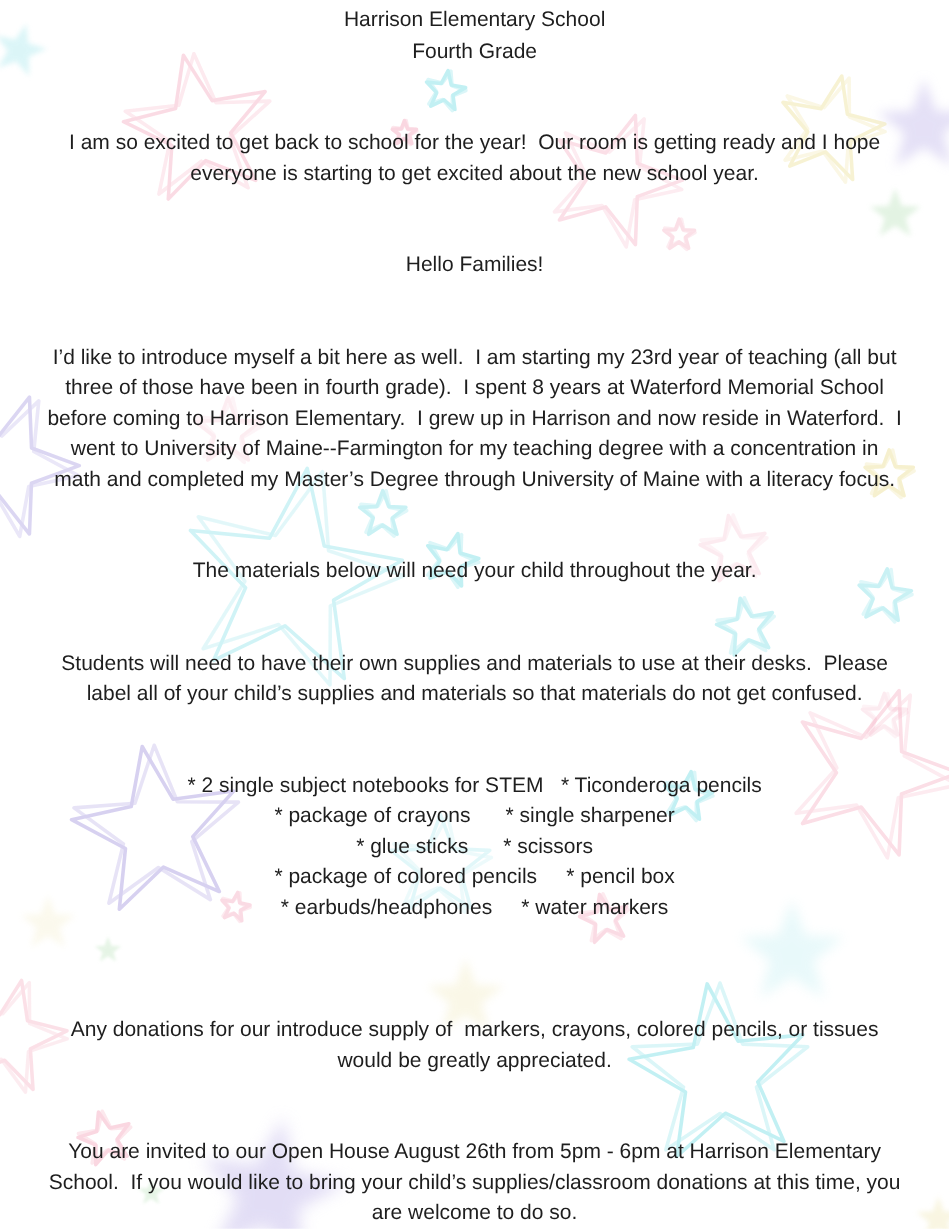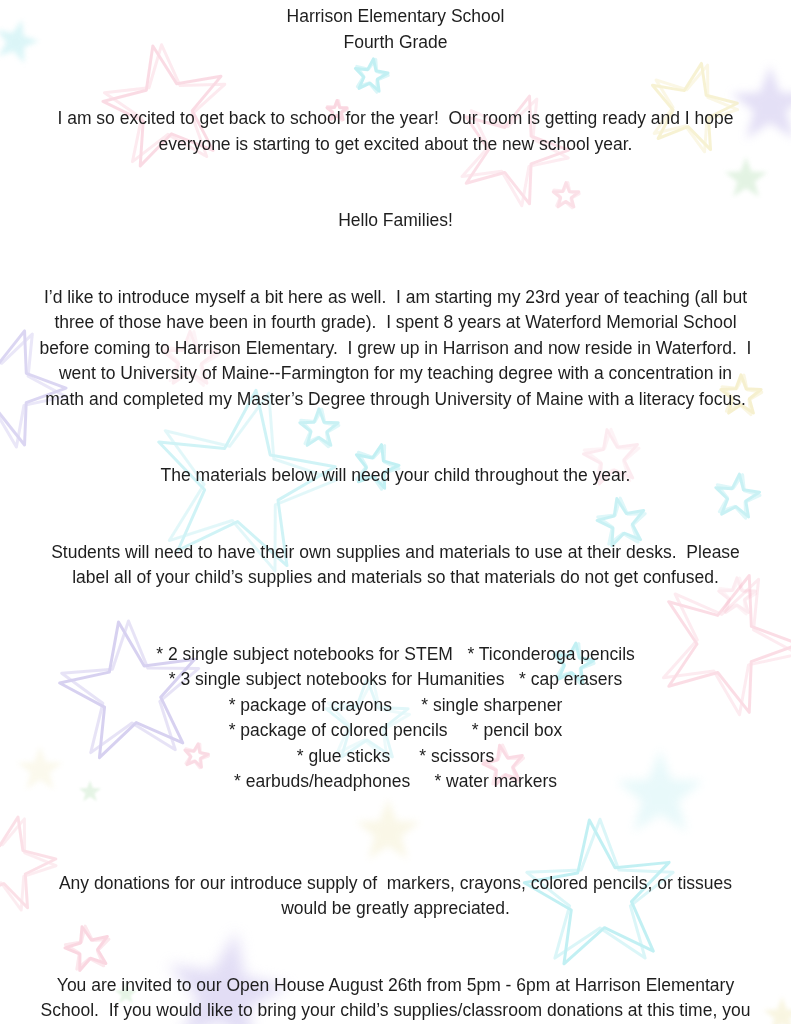--- a/index.html
+++ b/index.html
@@ -105,24 +105,23 @@
   <p class="gap2">Hello Families!</p>
 
   <p class="gap2">I’d like to introduce myself a bit here as well.  I am starting my 23rd year of teaching (all but three of those have been in fourth grade).  I spent 8 years at Waterford Memorial School before coming to Harrison Elementary.  I grew up in Harrison and now reside in Waterford.  I went to University of Maine--Farmington for my teaching degree with a concentration in math and completed my Master’s Degree through University of Maine with a literacy focus.</p>
 
   <p class="gap2">The materials below will need your child throughout the year.</p>
 
   <p class="gap2">Students will need to have their own supplies and materials to use at their desks.  Please label all of your child’s supplies and materials so that materials do not get confused.</p>
 
   <div class="gap2">
     <p>* 2 single subject notebooks for STEM   * Ticonderoga pencils</p>
-    <p>* 3 single subject notebooks for Humanities   * cap erasers</p>
     <p>* package of crayons      * single sharpener</p>
+    <p>* glue sticks      * scissors</p>
     <p>* package of colored pencils     * pencil box</p>
-    <p>* glue sticks      * scissors</p>
     <p>* earbuds/headphones     * water markers</p>
   </div>
 
   <p class="gap3">Any donations for our introduce supply of  markers, crayons, colored pencils, or tissues would be greatly appreciated.</p>
 
   <p class="gap2">You are invited to our Open House August 26th from 5pm - 6pm at Harrison Elementary School.  If you would like to bring your child’s supplies/classroom donations at this time, you are welcome to do so.</p>
 
 </div>
 
 </body></html>

